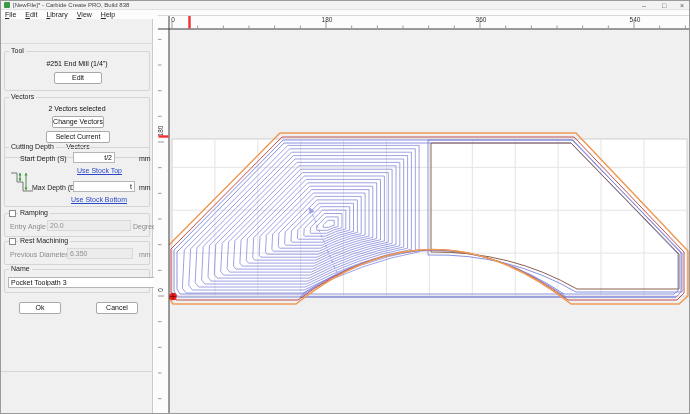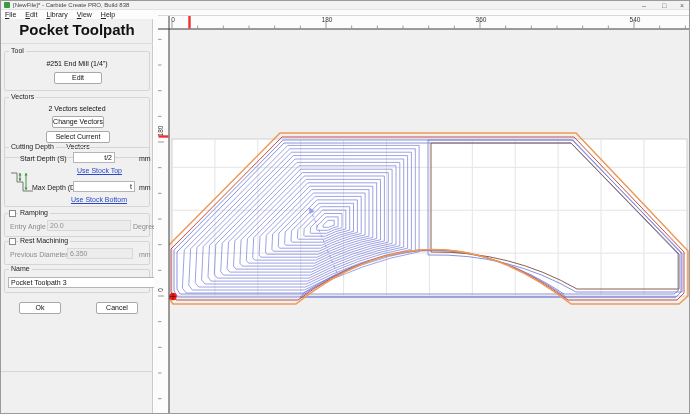--- a/index.html
+++ b/index.html
@@ -67,21 +67,20 @@
     <div id="app-icon"></div>
     <div id="title-text">[NewFile]* - Carbide Create PRO, Build 838</div>
     <div class="winbtn" id="btn-min">–</div>
     <div class="winbtn" id="btn-max">□</div>
     <div class="winbtn" id="btn-close">×</div>
   </div>
 
   <div id="menubar"><span class="menu-item"><u>F</u>ile</span><span class="menu-item"><u>E</u>dit</span><span class="menu-item"><u>L</u>ibrary</span><span class="menu-item"><u>V</u>iew</span><span class="menu-item"><u>H</u>elp</span></div>
 
   <div id="panel">
-    <div id="panel-title">Pocket Toolpath</div>
     <div id="panel-sep"></div>
 
     <div class="group" style="top:32px; height:40px;">
       <span class="group-label">Tool</span>
       <div class="centered" style="position:absolute; top:8px;">#251 End Mill (1/4")</div>
       <div class="btn" style="left:49px; top:20px; width:48px;">Edit</div>
     </div>
 
     <div class="group" style="top:78px; height:61px;">
       <span class="group-label">Vectors</span>

